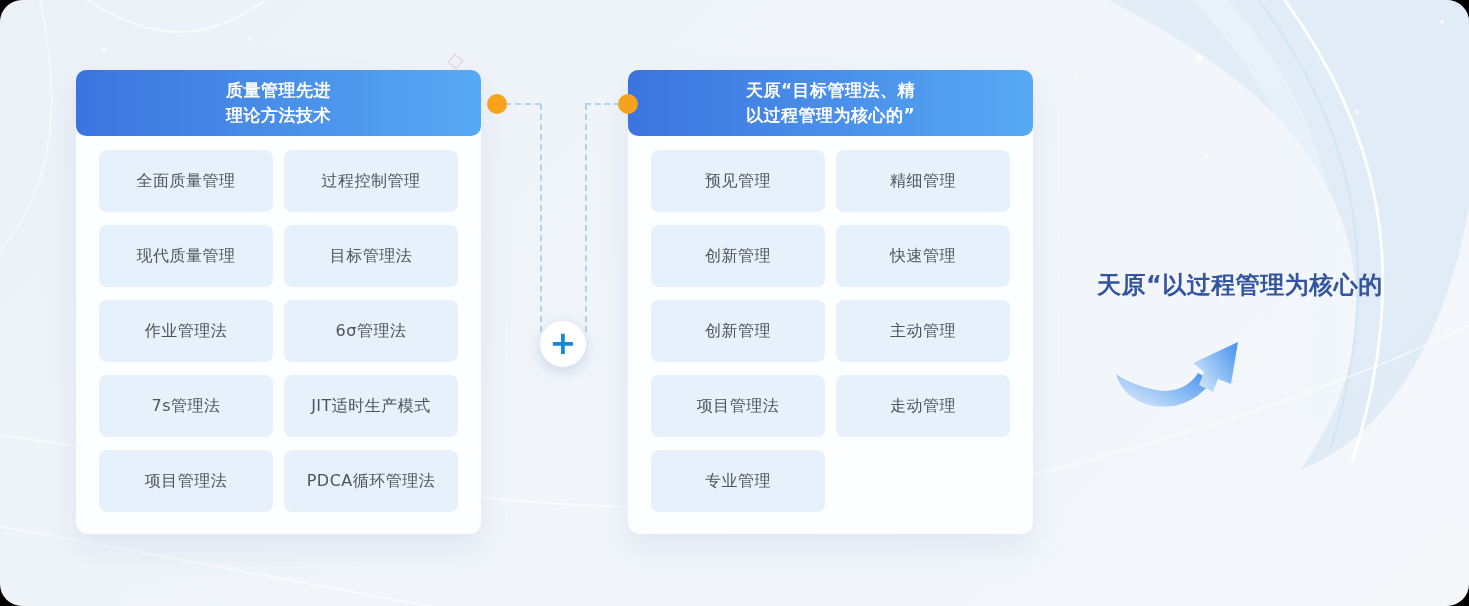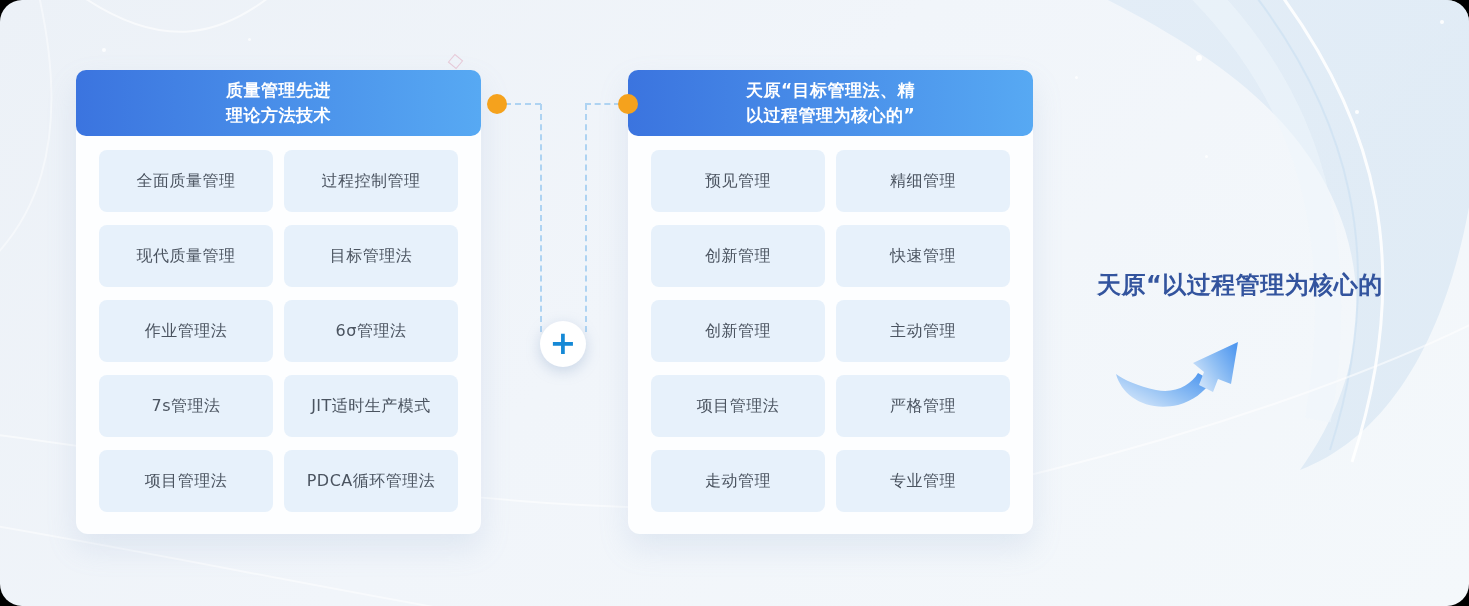--- a/index.html
+++ b/index.html
@@ -111,21 +111,20 @@
       <span>以过程管理为核心的”</span>
     </div>
     <div class="panel-body">
       <div class="item">预见管理</div>
       <div class="item">精细管理</div>
       <div class="item">创新管理</div>
       <div class="item">快速管理</div>
       <div class="item">创新管理</div>
       <div class="item">主动管理</div>
       <div class="item">项目管理法</div>
-      <div class="item">严格管理</div>
       <div class="item">走动管理</div>
       <div class="item">专业管理</div>
     </div>
   </div>
 
   <div class="dot" style="left:487px;"></div>
   <div class="dot" style="left:618px;"></div>
   <div class="dash-h" style="left:505px;width:36px;"></div>
   <div class="dash-h" style="left:585px;width:35px;"></div>
   <div class="dash-v" style="left:540px;"></div>

